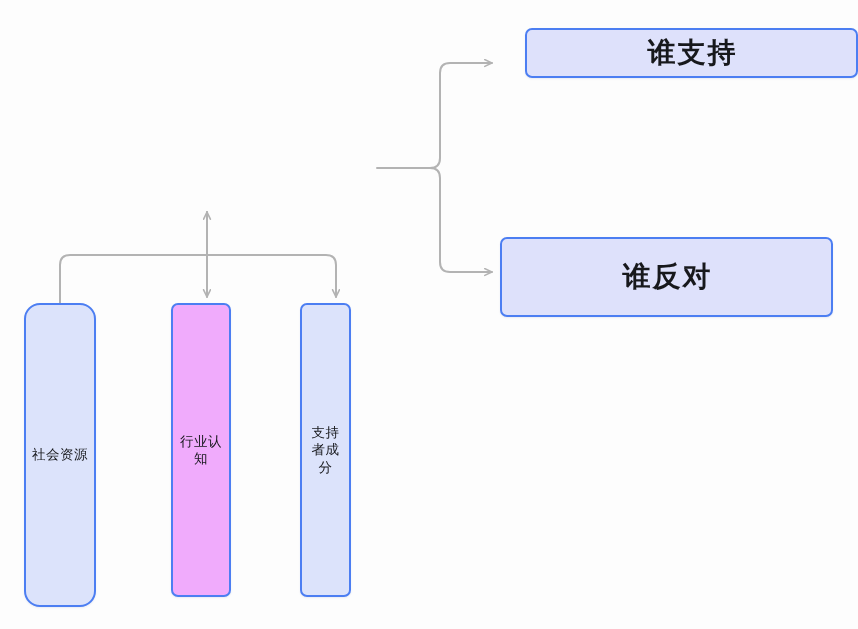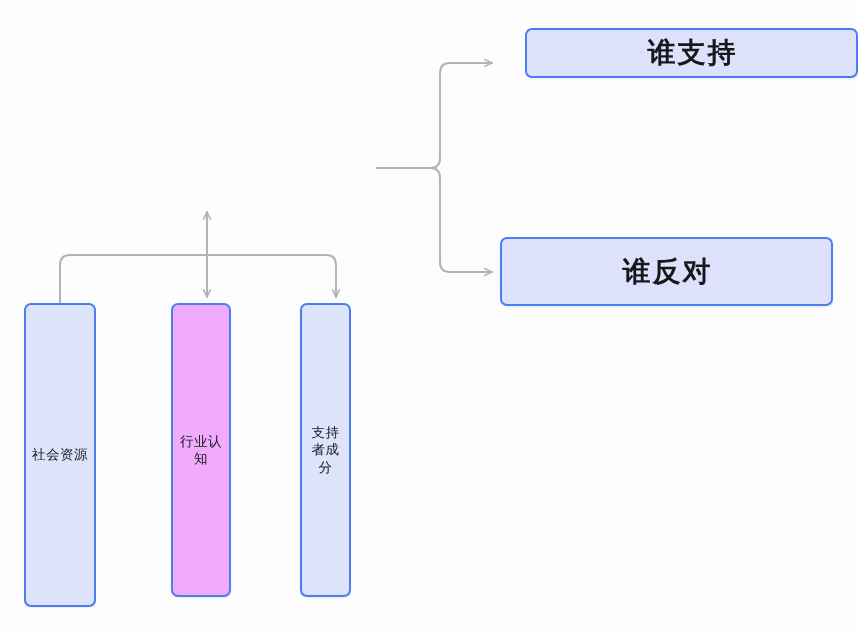--- a/index.html
+++ b/index.html
@@ -51,32 +51,33 @@
   #node-resource .node-label {
     font-size: 31px;
     font-weight: 700;
     letter-spacing: 7px;
     text-indent: 7px;
   }
   #node-who-supports {
     left: 489px; top: 28px; width: 333px; height: 50px; margin-left: 36px;
   }
   #node-who-opposes {
-    left: 500px; top: 237px; width: 333px; height: 69px;
+    left: 500px; top: 237px; width: 333px; height: 80px;
   }
   #node-who-supports .node-label,
   #node-who-opposes .node-label {
     font-size: 28px;
     font-weight: 700;
     letter-spacing: 2px;
     text-indent: 2px;
   }
   #node-social-resource {
     left: 24px; top: 303px; width: 72px; height: 304px;
     background: #dce3fb;
+    border-radius: 16px;
   }
   #node-industry-cognition {
     left: 171px; top: 303px; width: 60px; height: 294px;
     background: #f0abfc;
   }
   #node-supporter-composition {
     left: 300px; top: 303px; width: 51px; height: 294px;
     background: #dce3fb;
   }
   #node-social-resource .node-label,

